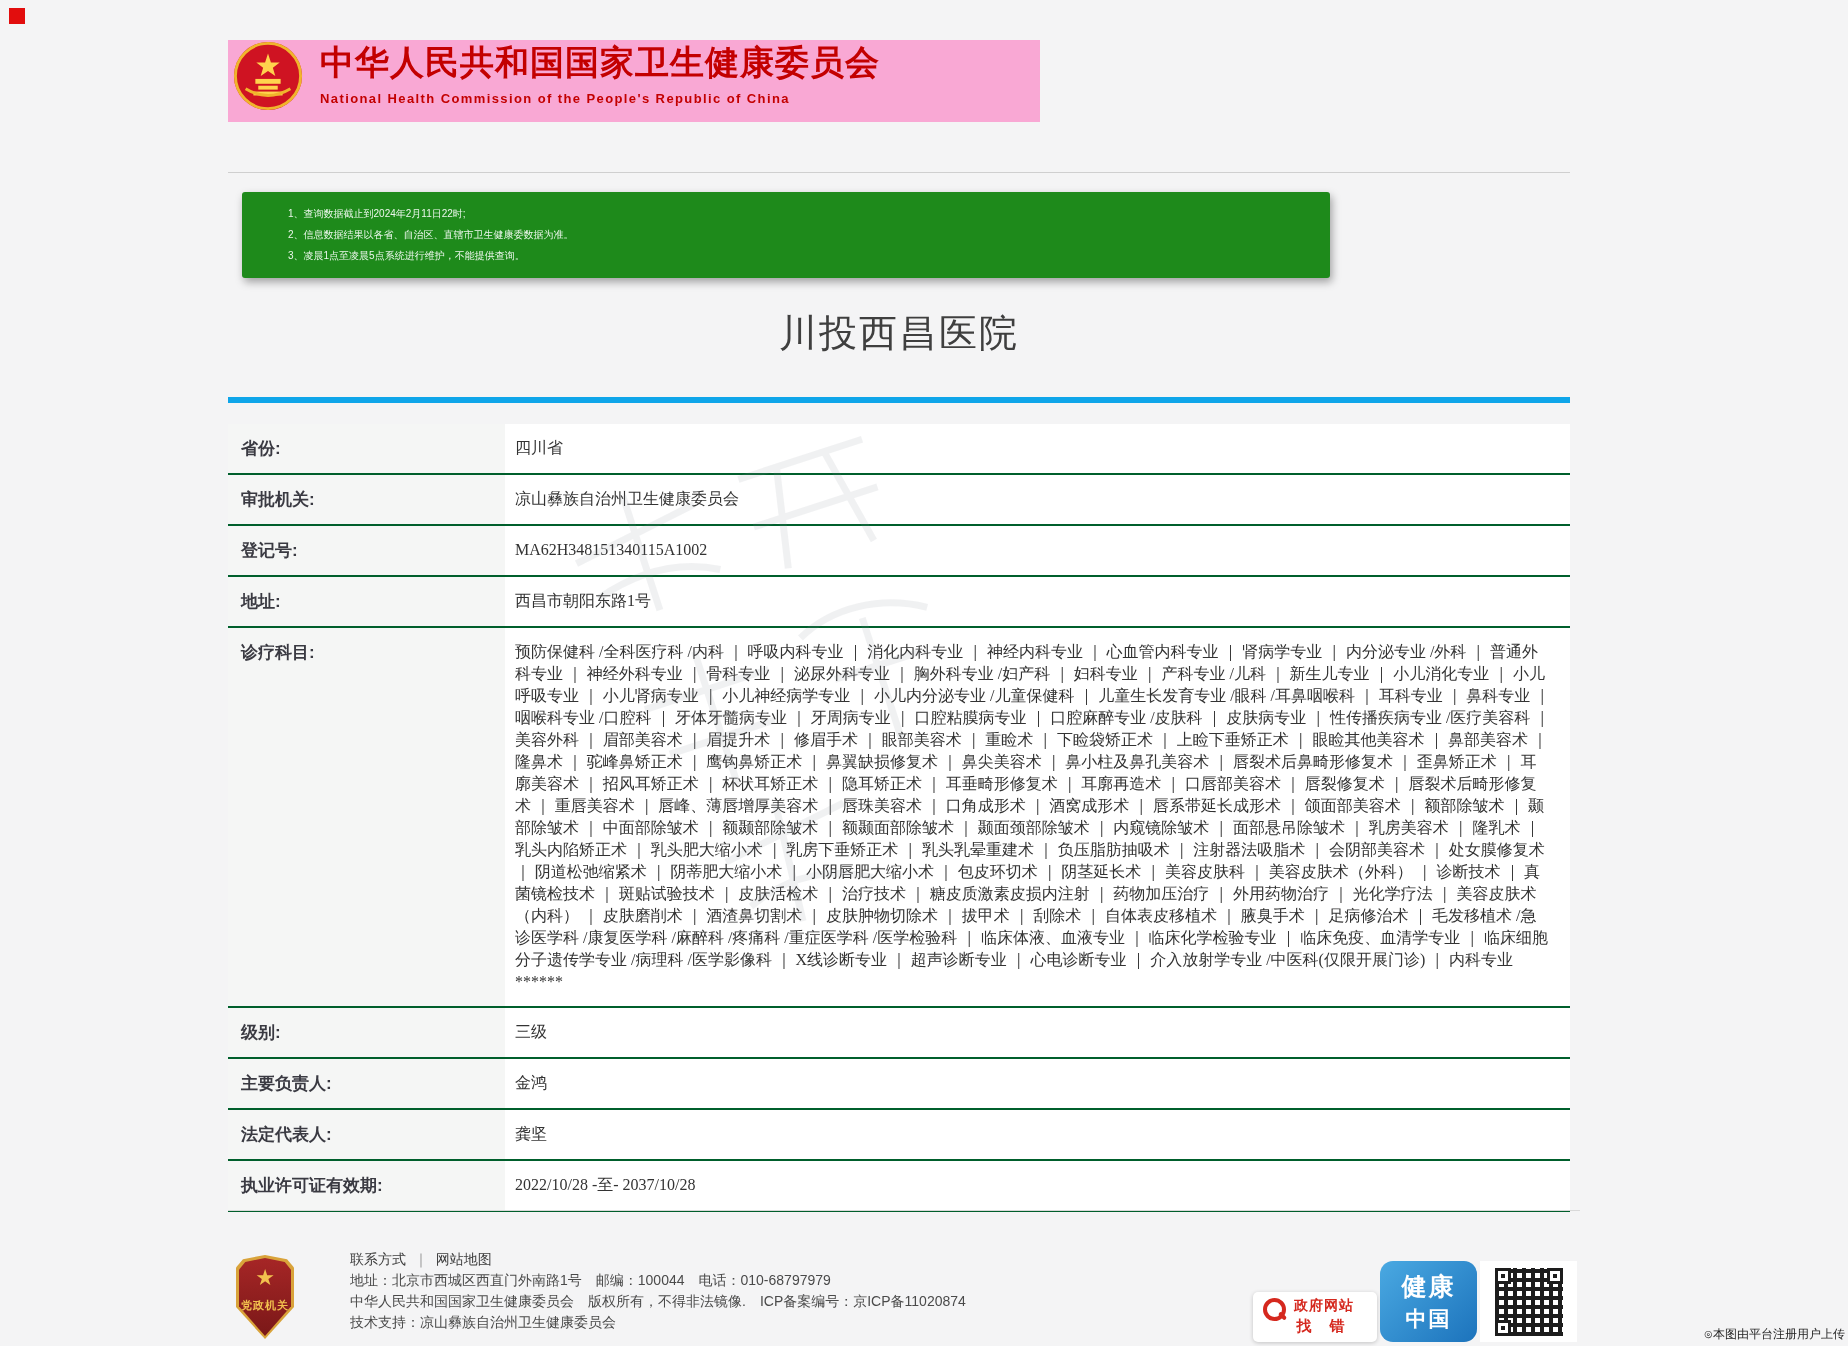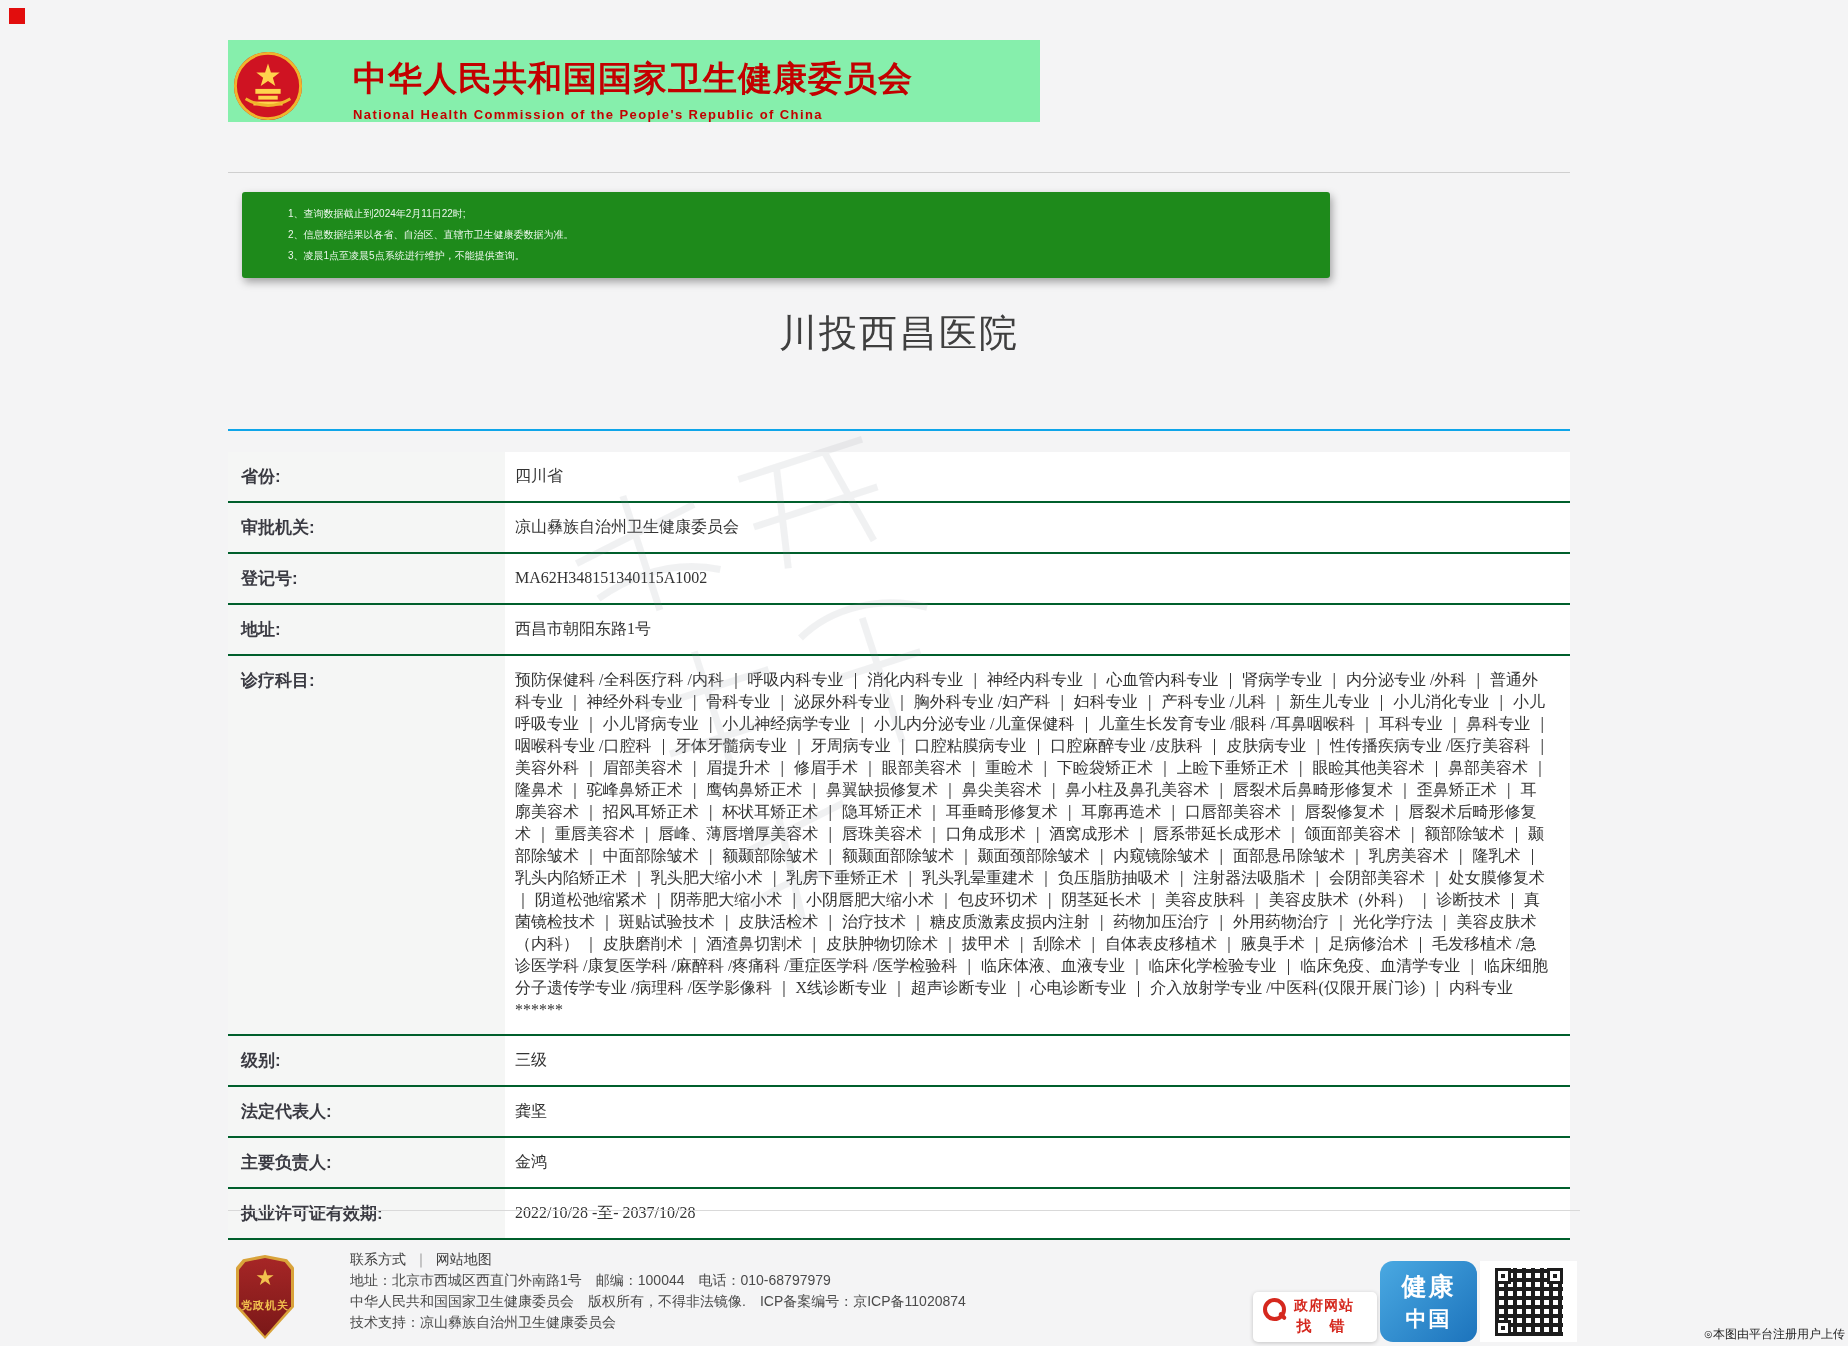--- a/index.html
+++ b/index.html
@@ -2,36 +2,36 @@
 <html><head>
 <meta charset="utf-8">
 <style>
   * { margin:0; padding:0; box-sizing:border-box; }
   body { background:#e9e9e9; font-family:"Liberation Sans", sans-serif; }
   .page { position:relative; width:1848px; height:1346px; background:#f4f4f5; overflow:hidden; font-family:"Liberation Sans", sans-serif; }
   .record-dot { position:absolute; left:9px; top:8px; width:16px; height:16px; background:#e20d0d; }
   .container { position:absolute; left:228px; top:0; width:1342px; }
 
   
-  .site-header { margin-top:40px; width:812px; height:82px; background:#86efac; display:flex; align-items:flex-end; cursor:pointer;gap:33px; }
+  .site-header { margin-top:40px; width:812px; height:82px; background:#f9a8d4; display:flex; align-items:flex-start; cursor:pointer; }
   .emblem { width:72px; height:72px; margin-left:4px; flex:0 0 auto; }
   .titles { margin-left:16px; }
   .title-cn { font-size:34px; font-weight:bold; color:#c30000; letter-spacing:1px; white-space:nowrap; }
   .title-en { margin-top:5px; font-size:13px; font-weight:bold; color:#c30000; letter-spacing:1.4px; white-space:nowrap; }
   .header-rule { margin-top:50px; border-top:1px solid #cfcfcf; }
 
   
   .notice { margin-left:14px; margin-top:19px; width:1088px; background:#1e8a1b; border-radius:3px;
             box-shadow:2px 4px 8px rgba(0,0,0,.35); padding:11px 20px 12px 46px;
             color:#ecf7ec; font-size:10px; line-height:21px; }
 
   .hospital-name { margin-top:30px; text-align:center; font-size:38px; font-weight:normal; color:#3f3f3f; letter-spacing:2px; }
 
   
-  .info-table { margin-top:70px; border-top:2px solid #0ea5e9; padding-top:21px; }
+  .info-table { margin-top:38px; border-top:6px solid #0ea5e9; padding-top:21px; }
   .row { display:flex; border-bottom:2px solid #005f2c; }
   .row-label { flex:0 0 277px; background:#f5f6f5; font-weight:bold; font-size:17px; color:#3a3a42; padding:13px 8px 13px 13px; }
   .row-value { flex:1; background:#fff; font-size:16px; color:#333; padding:13px 18px 13px 10px; line-height:22px;font-family:Liberation Serif, serif; }
   .bottom-rule { border-top:1px solid #d9d9d9; margin-top:8px; }
 
   
   .site-footer { position:absolute; left:0; top:1202px; width:1352px; }
   .footer-flex { position:relative; height:136px; }
   .agency-badge { position:absolute; left:8px; top:44px; width:58px; height:84px; background:#d9a33a;
                   clip-path:polygon(50% 0, 88% 5%, 100% 15%, 100% 62%, 50% 100%, 0 62%, 0 15%, 12% 5%); }
@@ -125,26 +125,26 @@
       </div>
       <div class="row">
         <div class="row-label">诊疗科目:</div>
         <div class="row-value">预防保健科 /全科医疗科 /内科 ｜ 呼吸内科专业 ｜ 消化内科专业 ｜ 神经内科专业 ｜ 心血管内科专业 ｜ 肾病学专业 ｜ 内分泌专业 /外科 ｜ 普通外科专业 ｜ 神经外科专业 ｜ 骨科专业 ｜ 泌尿外科专业 ｜ 胸外科专业 /妇产科 ｜ 妇科专业 ｜ 产科专业 /儿科 ｜ 新生儿专业 ｜ 小儿消化专业 ｜ 小儿呼吸专业 ｜ 小儿肾病专业 ｜ 小儿神经病学专业 ｜ 小儿内分泌专业 /儿童保健科 ｜ 儿童生长发育专业 /眼科 /耳鼻咽喉科 ｜ 耳科专业 ｜ 鼻科专业 ｜ 咽喉科专业 /口腔科 ｜ 牙体牙髓病专业 ｜ 牙周病专业 ｜ 口腔粘膜病专业 ｜ 口腔麻醉专业 /皮肤科 ｜ 皮肤病专业 ｜ 性传播疾病专业 /医疗美容科 ｜ 美容外科 ｜ 眉部美容术 ｜ 眉提升术 ｜ 修眉手术 ｜ 眼部美容术 ｜ 重睑术 ｜ 下睑袋矫正术 ｜ 上睑下垂矫正术 ｜ 眼睑其他美容术 ｜ 鼻部美容术 ｜ 隆鼻术 ｜ 驼峰鼻矫正术 ｜ 鹰钩鼻矫正术 ｜ 鼻翼缺损修复术 ｜ 鼻尖美容术 ｜ 鼻小柱及鼻孔美容术 ｜ 唇裂术后鼻畸形修复术 ｜ 歪鼻矫正术 ｜ 耳廓美容术 ｜ 招风耳矫正术 ｜ 杯状耳矫正术 ｜ 隐耳矫正术 ｜ 耳垂畸形修复术 ｜ 耳廓再造术 ｜ 口唇部美容术 ｜ 唇裂修复术 ｜ 唇裂术后畸形修复术 ｜ 重唇美容术 ｜ 唇峰、薄唇增厚美容术 ｜ 唇珠美容术 ｜ 口角成形术 ｜ 酒窝成形术 ｜ 唇系带延长成形术 ｜ 颌面部美容术 ｜ 额部除皱术 ｜ 颞部除皱术 ｜ 中面部除皱术 ｜ 额颞部除皱术 ｜ 额颞面部除皱术 ｜ 颞面颈部除皱术 ｜ 内窥镜除皱术 ｜ 面部悬吊除皱术 ｜ 乳房美容术 ｜ 隆乳术 ｜ 乳头内陷矫正术 ｜ 乳头肥大缩小术 ｜ 乳房下垂矫正术 ｜ 乳头乳晕重建术 ｜ 负压脂肪抽吸术 ｜ 注射器法吸脂术 ｜ 会阴部美容术 ｜ 处女膜修复术 ｜ 阴道松弛缩紧术 ｜ 阴蒂肥大缩小术 ｜ 小阴唇肥大缩小术 ｜ 包皮环切术 ｜ 阴茎延长术 ｜ 美容皮肤科 ｜ 美容皮肤术（外科） ｜ 诊断技术 ｜ 真菌镜检技术 ｜ 斑贴试验技术 ｜ 皮肤活检术 ｜ 治疗技术 ｜ 糖皮质激素皮损内注射 ｜ 药物加压治疗 ｜ 外用药物治疗 ｜ 光化学疗法 ｜ 美容皮肤术（内科） ｜ 皮肤磨削术 ｜ 酒渣鼻切割术 ｜ 皮肤肿物切除术 ｜ 拔甲术 ｜ 刮除术 ｜ 自体表皮移植术 ｜ 腋臭手术 ｜ 足病修治术 ｜ 毛发移植术 /急诊医学科 /康复医学科 /麻醉科 /疼痛科 /重症医学科 /医学检验科 ｜ 临床体液、血液专业 ｜ 临床化学检验专业 ｜ 临床免疫、血清学专业 ｜ 临床细胞分子遗传学专业 /病理科 /医学影像科 ｜ X线诊断专业 ｜ 超声诊断专业 ｜ 心电诊断专业 ｜ 介入放射学专业 /中医科(仅限开展门诊) ｜ 内科专业******</div>
       </div>
       <div class="row">
         <div class="row-label">级别:</div>
         <div class="row-value">三级</div>
       </div>
       <div class="row">
+        <div class="row-label">主要负责人:</div>
+        <div class="row-value">金鸿</div>
+      </div>
+      <div class="row">
         <div class="row-label">法定代表人:</div>
         <div class="row-value">龚坚</div>
-      </div>
-      <div class="row">
-        <div class="row-label">主要负责人:</div>
-        <div class="row-value">金鸿</div>
       </div>
       <div class="row">
         <div class="row-label">执业许可证有效期:</div>
         <div class="row-value">2022/10/28 -至- 2037/10/28</div>
       </div>
     </div>
 
     <div class="site-footer">
       <div class="bottom-rule"></div>
       <div class="footer-flex">

